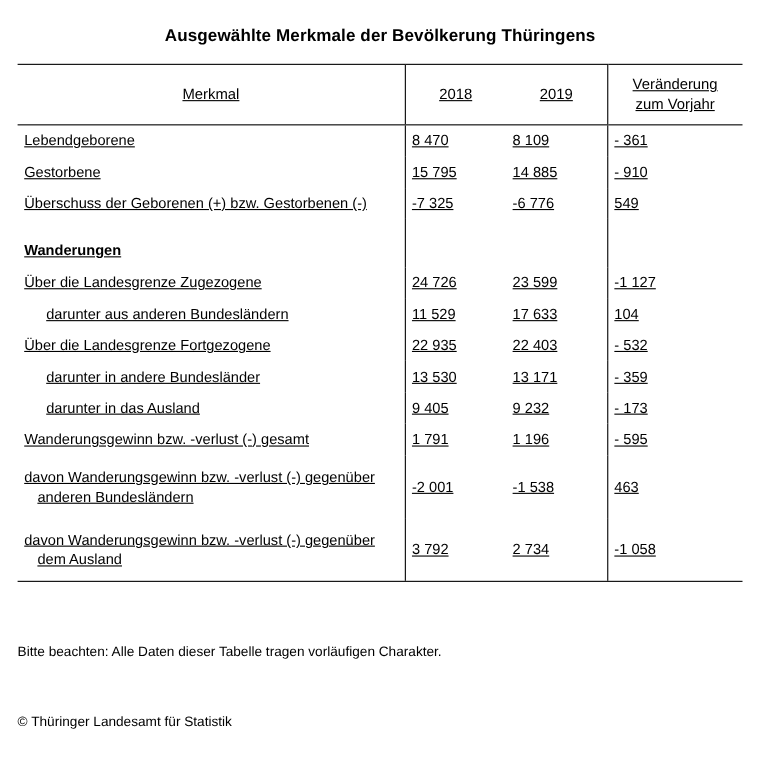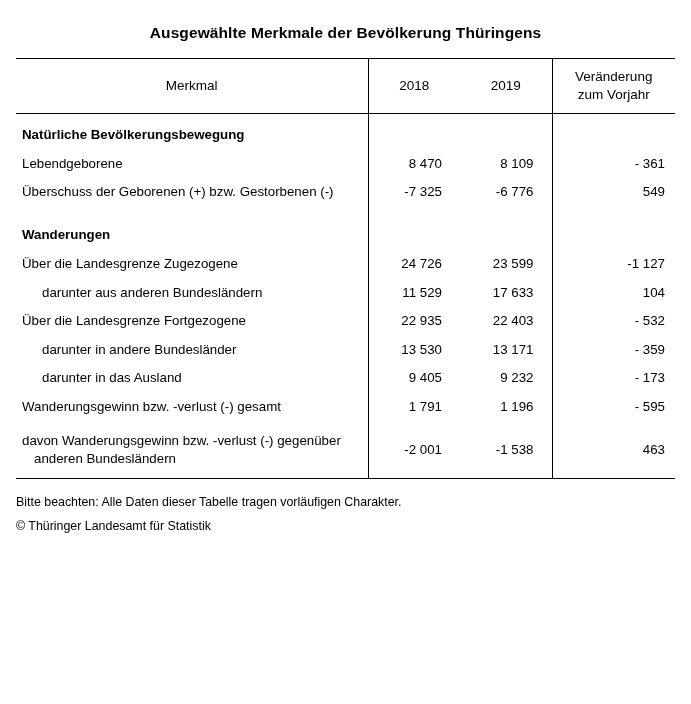--- a/index.html
+++ b/index.html
@@ -29,20 +29,21 @@
     font-size: 15.5px;
     font-weight: bold;
     line-height: 1.45;
     letter-spacing: 0.1px;
   }
   table.data {
     width: 100%;
     border-collapse: collapse;
     margin-top: 14px;
     table-layout: fixed;
+    text-decoration: underline;
   }
   table.data col.c-label { width: 352px; }
   table.data col.c-y1 { width: 92px; }
   table.data col.c-y2 { width: 92px; }
   table.data col.c-diff { width: 123px; }
   thead th {
     font-weight: normal;
     font-size: 13.5px;
     vertical-align: middle;
     padding: 9px 6px 9px 6px;
@@ -56,21 +57,21 @@
   thead th.head-diff { border-left: 1.1px solid #000; margin-left: 23px; }
 
   tbody td {
     font-size: 13.3px;
     padding: 5.5px 6px;
     vertical-align: middle;
     line-height: 1.32;
   }
   tbody td.label { text-align: left; }
   tbody td.num {
-    text-align: right;
+    text-align: left;
     padding-right: 18px;
     white-space: nowrap;
   }
   tbody td.num.diff {
     padding-right: 10px;
   }
   tbody td.vline-cell {
     border-left: 1.1px solid #000;
   }
   tr.section td.label {
@@ -94,20 +95,21 @@
     border-top: 1.6px solid #000;
     margin-top: 0;
   }
   .footnotes {
     padding-top: 12px;
     font-size: 12.4px;
     line-height: 1.9;
   }
   .footnote {
     display: block;
+    margin-top: 40px;
   }
 </style>
 </head>
 <body>
 
 <div class="page">
 
   <div class="title-block">
     <div class="title-line">Ausgewählte Merkmale der Bevölkerung Thüringens</div>
   </div>
@@ -125,34 +127,34 @@
         <th class="sep-left">2018</th>
         <th>2019</th>
         <th class="head-diff">
           <span>Veränderung</span><br>
           <span>zum Vorjahr</span>
         </th>
       </tr>
     </thead>
     <tbody>
 
-      <tr class="section">
-        <td class="label">Natürliche Bevölkerungsbewegung</td>
-        <td class="num vline-cell"></td>
-        <td class="num"></td>
-        <td class="num diff vline-cell"></td>
-      </tr>
 
       <tr>
         <td class="label indent1">Lebendgeborene</td>
         <td class="num vline-cell">8 470</td>
         <td class="num">8 109</td>
         <td class="num diff vline-cell">- 361</td>
       </tr>
 
+      <tr>
+        <td class="label indent1">Gestorbene</td>
+        <td class="num vline-cell">15 795</td>
+        <td class="num">14 885</td>
+        <td class="num diff vline-cell">- 910</td>
+      </tr>
 
       <tr>
         <td class="label indent1">Überschuss der Geborenen (+) bzw. Gestorbenen (-)</td>
         <td class="num vline-cell">-7 325</td>
         <td class="num">-6 776</td>
         <td class="num diff vline-cell">549</td>
       </tr>
 
       <tr class="section section-gap">
         <td class="label">Wanderungen</td>
@@ -204,20 +206,26 @@
         <td class="num diff vline-cell">- 595</td>
       </tr>
 
       <tr class="tall">
         <td class="label indent-hang">davon Wanderungsgewinn bzw. -verlust (-) gegenüber anderen Bundesländern</td>
         <td class="num vline-cell">-2 001</td>
         <td class="num">-1 538</td>
         <td class="num diff vline-cell">463</td>
       </tr>
 
+      <tr class="tall">
+        <td class="label indent-hang">davon Wanderungsgewinn bzw. -verlust (-) gegenüber dem Ausland</td>
+        <td class="num vline-cell">3 792</td>
+        <td class="num">2 734</td>
+        <td class="num diff vline-cell">-1 058</td>
+      </tr>
 
     </tbody>
   </table>
 
   <div class="bottom-rule"></div>
 
   <div class="footnotes">
     <span class="footnote">Bitte beachten: Alle Daten dieser Tabelle tragen vorläufigen Charakter.</span>
     <span class="footnote">© Thüringer Landesamt für Statistik</span>
   </div>

